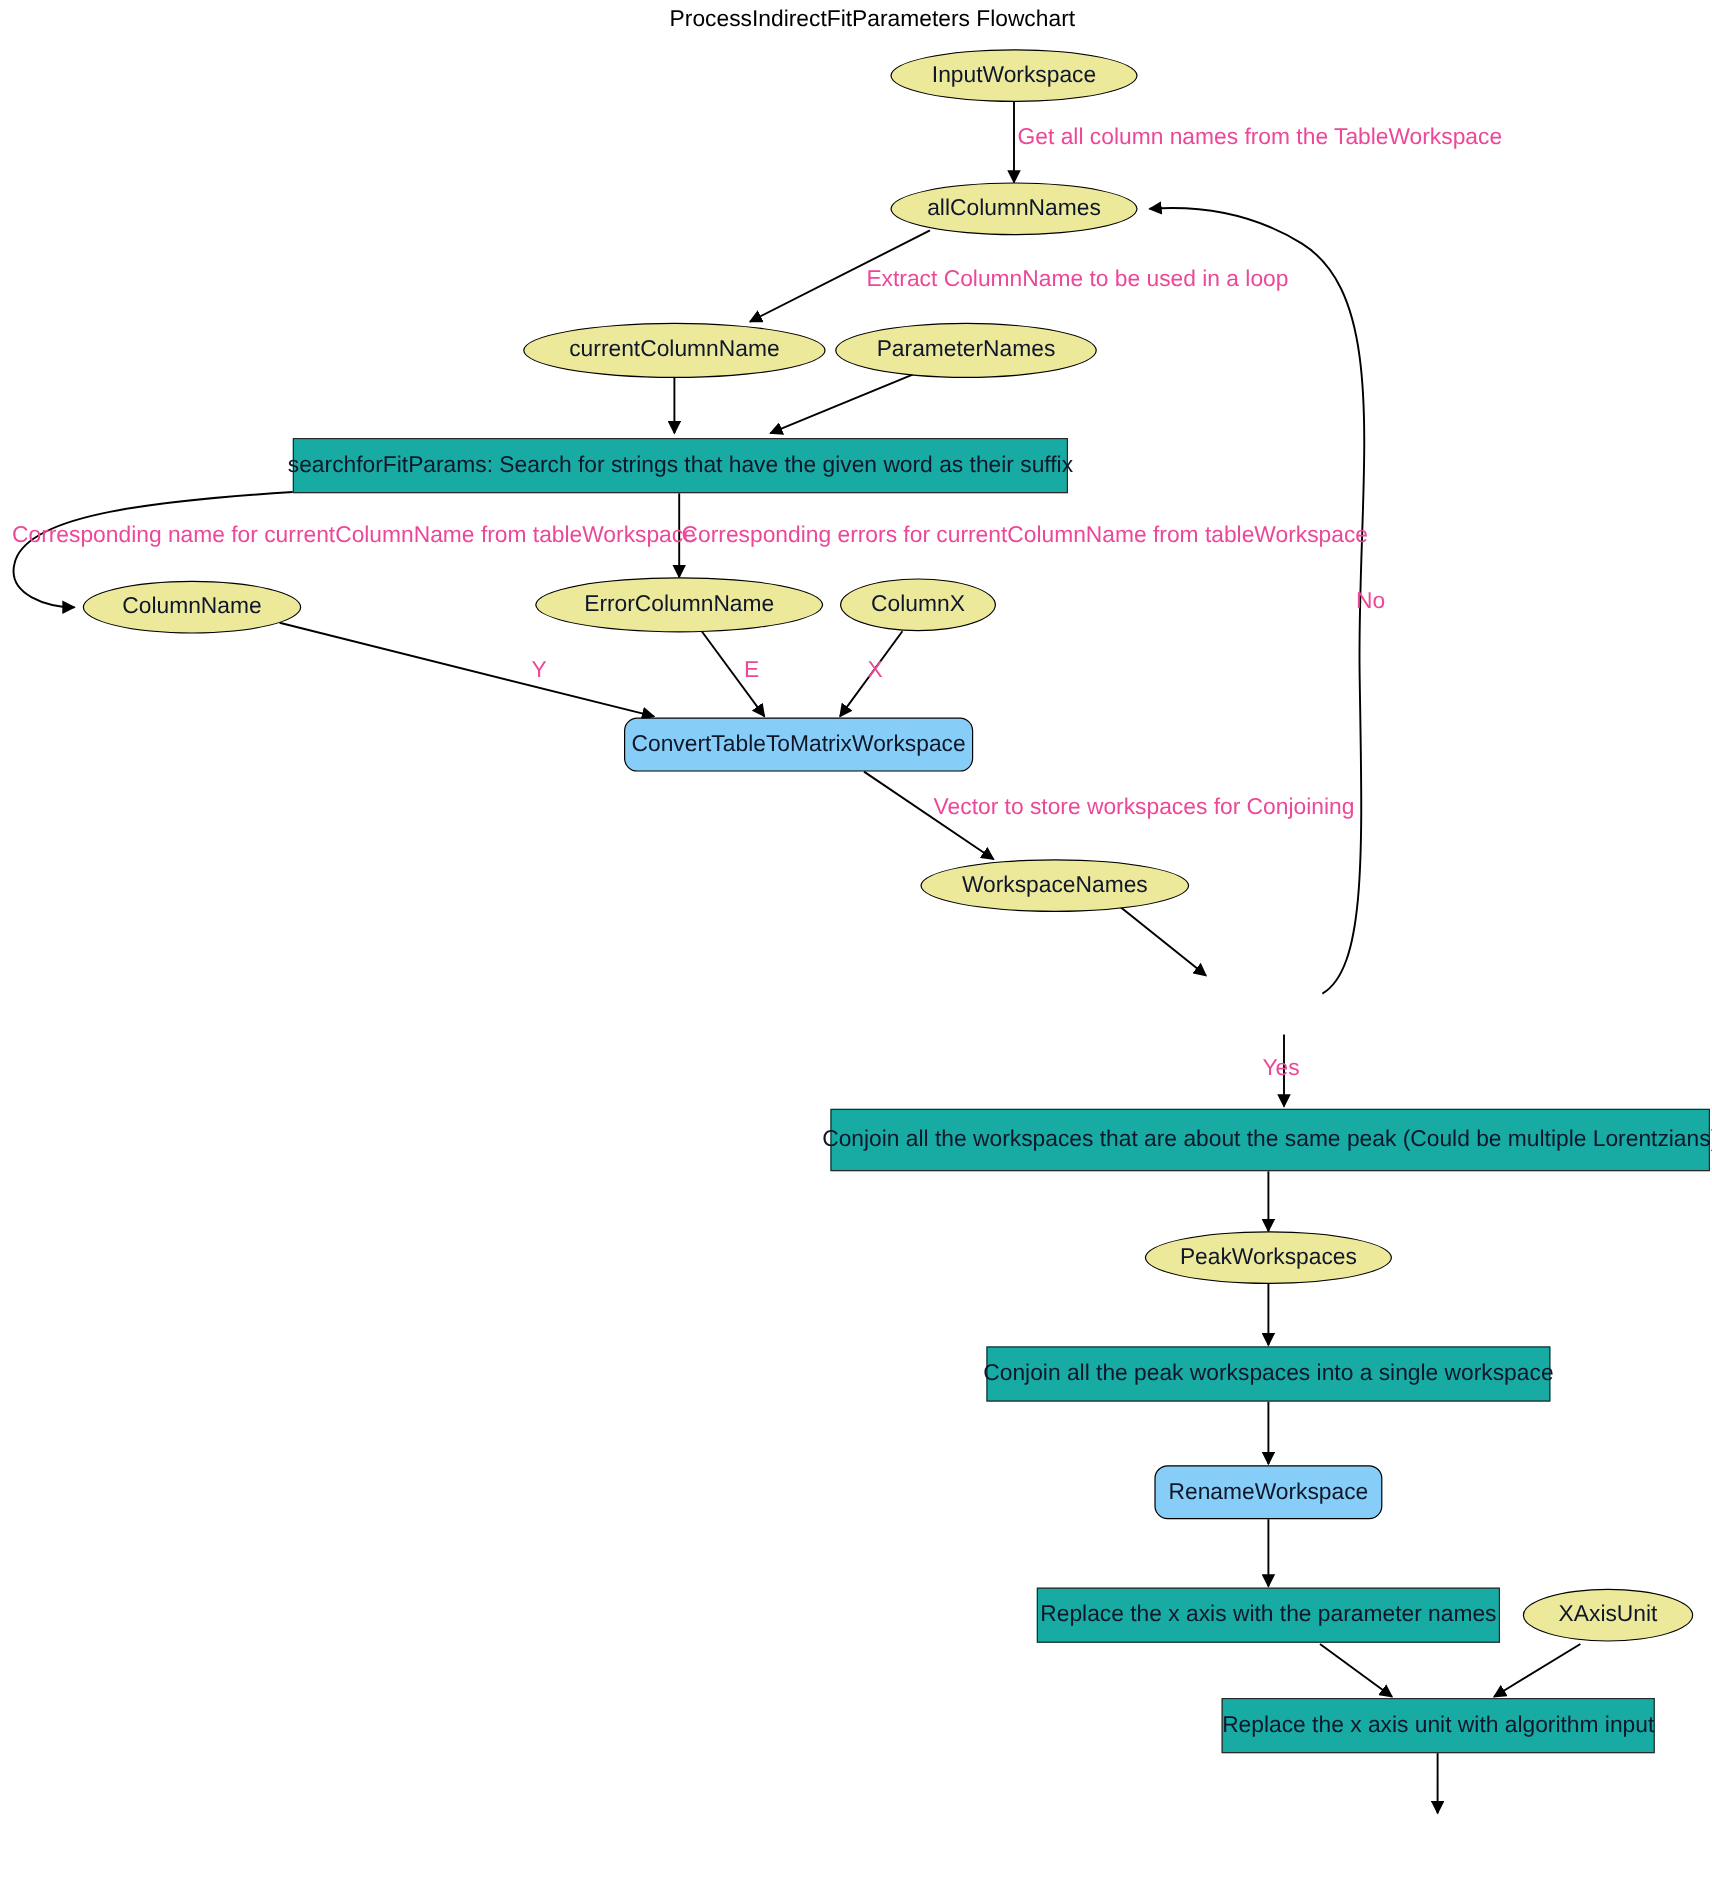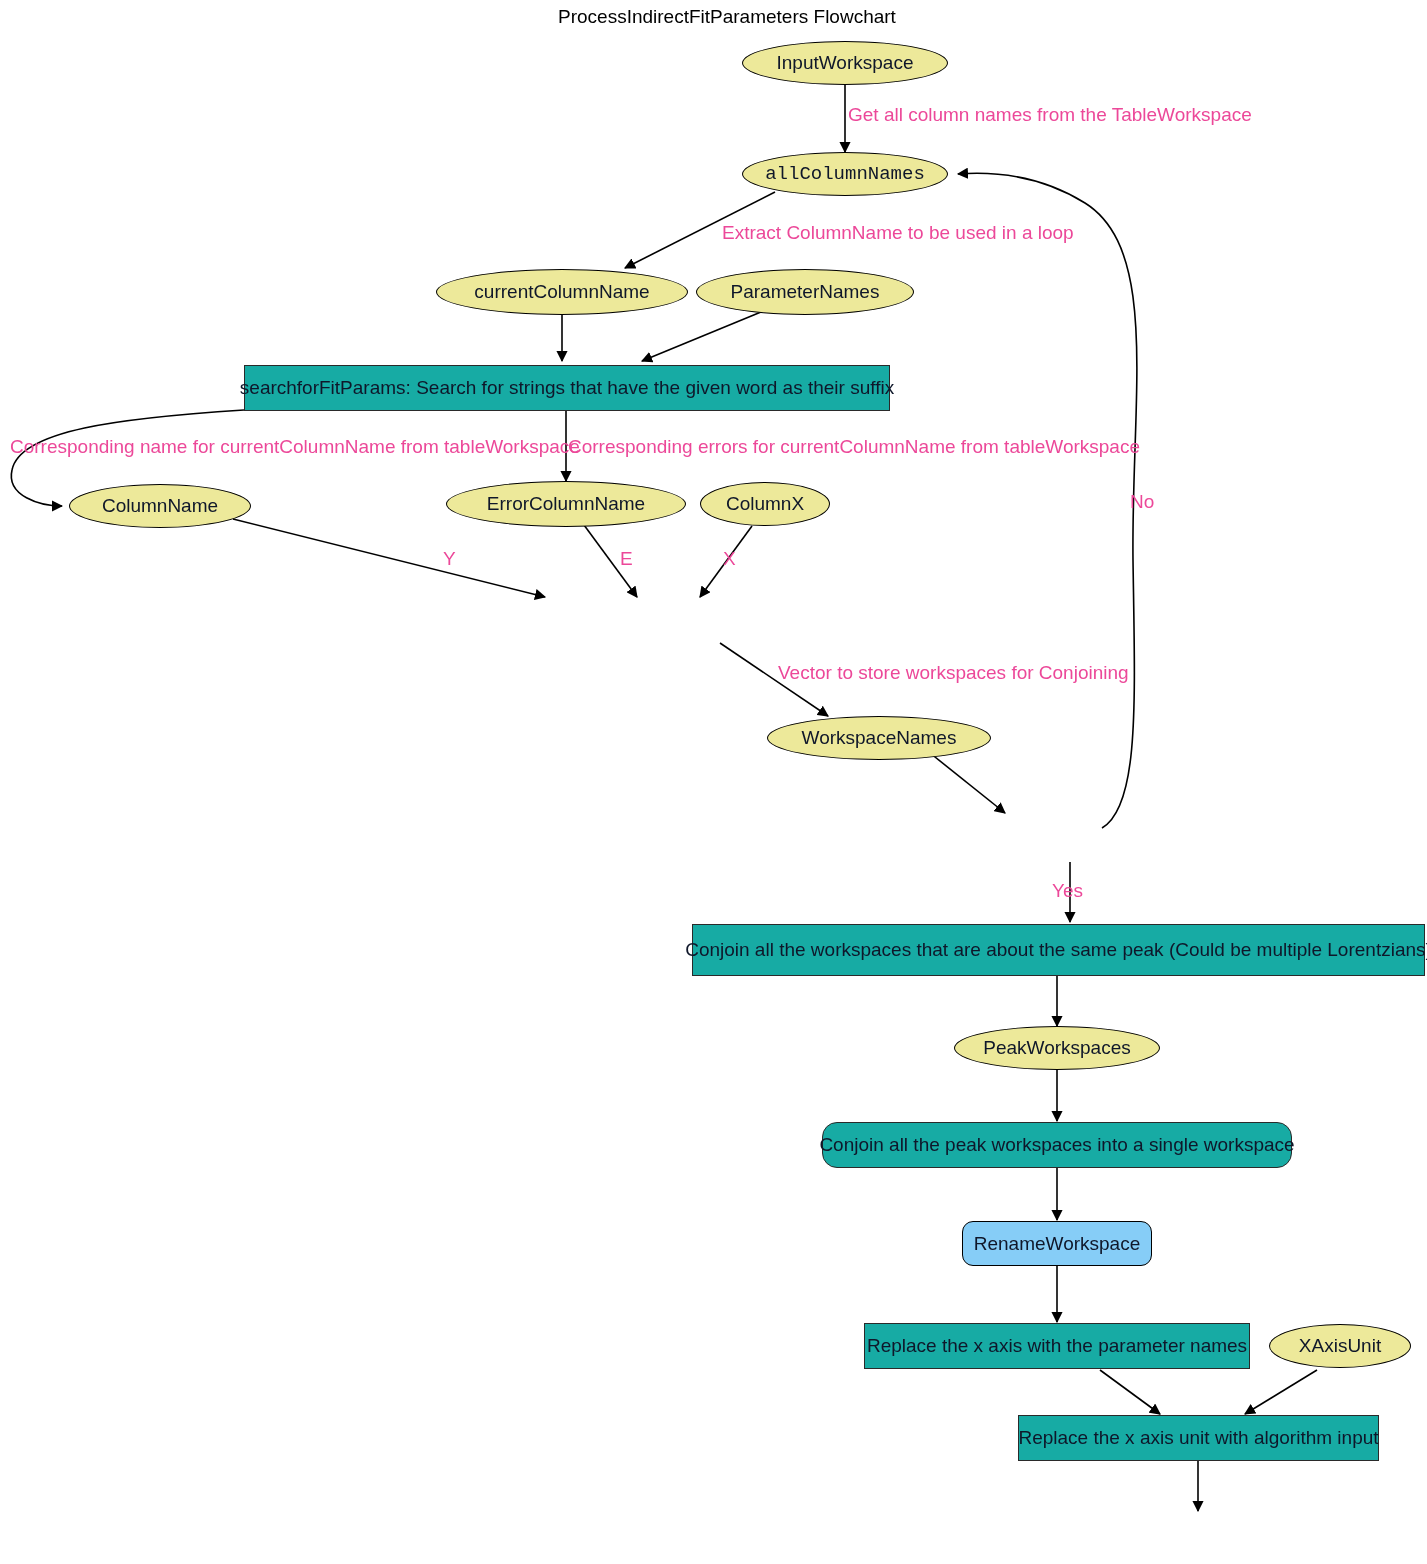--- a/index.html
+++ b/index.html
@@ -137,21 +137,21 @@
       <path d="M 1198 1460 L 1198 1511"></path>
     </g>
   </svg>
 
   <div class="title" style="left:558px; top:6px;">ProcessIndirectFitParameters Flowchart</div>
 
   <div class="node n-ellipse" style="left:742px; top:41px; width:206px; height:44px;">
     <span>InputWorkspace</span>
   </div>
 
-  <div class="node n-ellipse" style="left:742px; top:152px; width:206px; height:44px;font-family:Liberation Mono, monospace;">
+  <div class="node n-ellipse" style="left:742px; top:152px; width:206px; height:44px;">
     <span>allColumnNames</span>
   </div>
 
   <div class="node n-ellipse" style="left:436px; top:269px; width:252px; height:46px;">
     <span>currentColumnName</span>
   </div>
 
   <div class="node n-ellipse" style="left:696px; top:269px; width:218px; height:46px;">
     <span>ParameterNames</span>
   </div>
@@ -165,35 +165,38 @@
   </div>
 
   <div class="node n-ellipse" style="left:446px; top:481px; width:240px; height:46px;">
     <span>ErrorColumnName</span>
   </div>
 
   <div class="node n-ellipse" style="left:700px; top:482px; width:130px; height:44px;justify-content:center;">
     <span>ColumnX</span>
   </div>
 
+  <div class="node n-rounded" style="left:520px; top:598px; width:291px; height:45px;">
+    <span>ConvertTableToMatrixWorkspace</span>
+  </div>
 
   <div class="node n-ellipse" style="left:767px; top:716px; width:224px; height:44px;">
     <span>WorkspaceNames</span>
   </div>
 
 
   <div class="node n-box" style="left:692px; top:924px; width:733px; height:52px;">
     <span>Conjoin all the workspaces that are about the same peak (Could be multiple Lorentzians)</span>
   </div>
 
   <div class="node n-ellipse" style="left:954px; top:1026px; width:206px; height:44px;">
     <span>PeakWorkspaces</span>
   </div>
 
-  <div class="node n-box" style="left:822px; top:1122px; width:470px; height:46px;border-radius:15px;">
+  <div class="node n-box" style="left:822px; top:1122px; width:470px; height:46px;">
     <span>Conjoin all the peak workspaces into a single workspace</span>
   </div>
 
   <div class="node n-rounded" style="left:962px; top:1221px; width:190px; height:45px;">
     <span>RenameWorkspace</span>
   </div>
 
   <div class="node n-box" style="left:864px; top:1323px; width:386px; height:46px;">
     <span>Replace the x axis with the parameter names</span>
   </div>

